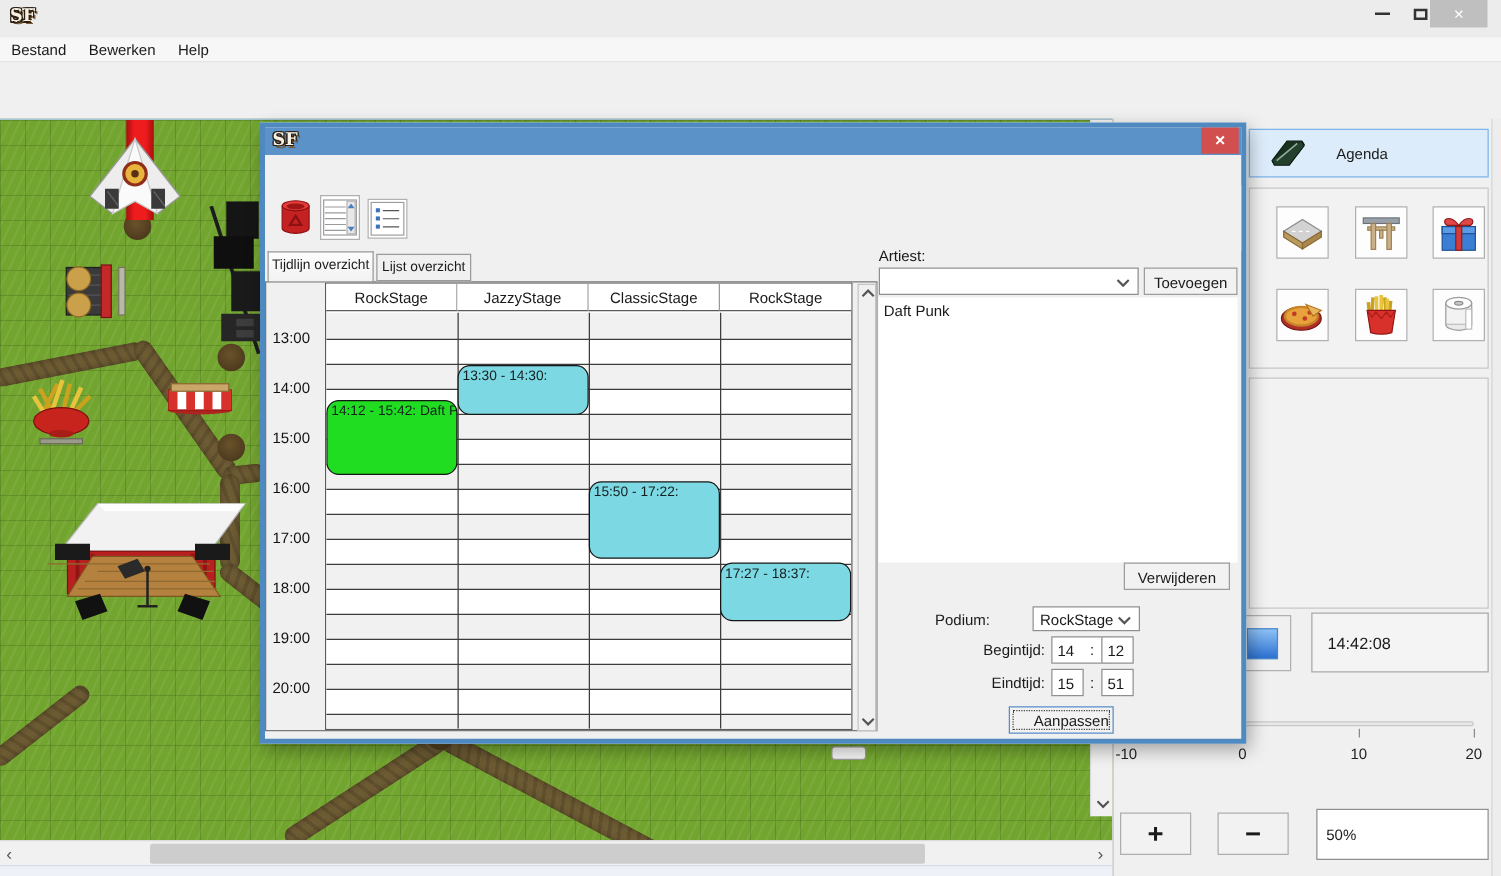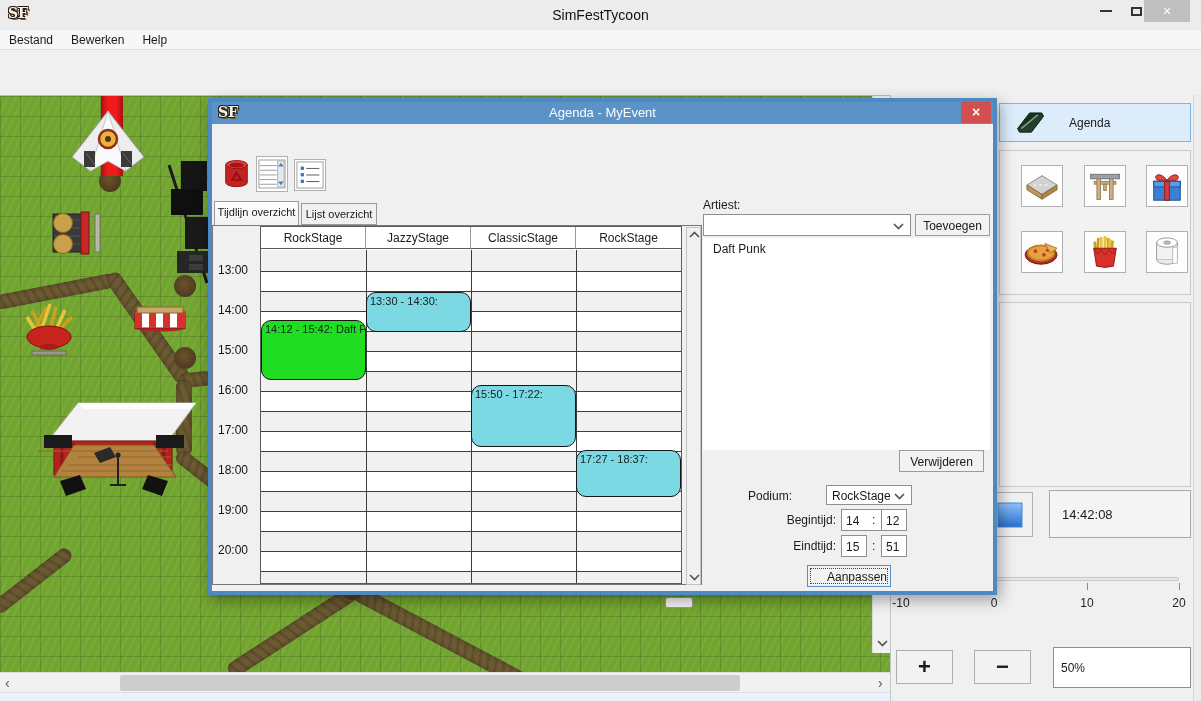--- a/index.html
+++ b/index.html
@@ -84,34 +84,33 @@
            padding:2px 3px; overflow:hidden; white-space:nowrap; color:#142020; }
   #sched-scroll { left:473px; top:1px; width:15px; height:358px; background:#f0f0f0; border:1px solid #c4c4c4; }
   #sched-scroll .arr { position:absolute; left:2px; }
 
   .lbl { position:absolute; }
   .input { position:absolute; background:#fff; border:1px solid #8f8f8f; }
   .combo { position:absolute; background:#fff; border:1px solid #8f8f8f; }
   .combo .chev { position:absolute; right:6px; top:8px; }
   .wbtn { position:absolute; background:#f2f2f2; border:1px solid #9c9c9c; text-align:center; }
   #listbox { left:491px; top:136px; width:287px; height:212px; background:#fff; }
-  .list-item { padding:4px 10px; }
+  .list-item { padding:4px 4px; }
   #apply-btn { outline:1px dotted #444; outline-offset:-4px; border:1px solid #5a8cc8;padding-left:16px; }
 
   .wincontrol { position:absolute; top:0; height:22px; display:flex; align-items:center; justify-content:center; }
   svg { display:block; }
 </style>
 </head>
 <body>
 
 <div id="app">
 
   <div class="abs" id="titlebar">
     <span class="abs sf-logo" style="left:8px;top:5px;">SF</span>
-    <div class="abs" id="win-title">SimFestTycoon</div>
     <div class="wincontrol" style="left:1092px;width:28px;">
         <div style="width:12px;height:2px;background:#333;"></div>
       </div>
     <div class="wincontrol" style="left:1122px;width:28px;">
         <div style="width:11px;height:9px;border:2px solid #333;"></div>
       </div>
     <div class="wincontrol" style="left:1144px;width:46px;background:#bfbfbf;color:#fff;font-size:14px;">
         <span>×</span>
       </div>
   </div>
@@ -404,21 +403,20 @@
       <div class="slabel" style="left: 86px;">0</div>
       <div class="tick" style="position: absolute; left: 196px;"></div>
       <div class="slabel" style="left: 179px;">10</div>
       <div class="tick" style="position: absolute; left: 288px;"></div>
       <div class="slabel" style="left: 271px;">20</div>
     </div>
 
   <div class="abs" id="dialog" style="border-color: rgb(78, 138, 192);">
     <div class="abs" id="dlg-titlebar" style="background: rgb(91, 147, 200);">
       <span class="abs sf-logo" style="left:6px;top:2px;">SF</span>
-      <div class="abs" id="dlg-title">Agenda - MyEvent</div>
       <div class="abs" id="dlg-close" style="background: rgb(210, 79, 79);"><span>×</span></div>
     </div>
     <div class="abs" id="dlg-toolbar">
       <div class="dtbtn" style="left:7px;top:8px;width:34px;height:36px;">
           <span>
             <svg viewBox="0 0 30 34" width="27" height="31">
               <path d="M3 6 v20 a12 4.5 0 0 0 24 0 v-20" fill="#c42222" stroke="#8f1010"></path>
               <ellipse cx="15" cy="6" rx="12" ry="4.5" fill="#e23b3b" stroke="#8f1010"></ellipse>
               <ellipse cx="15" cy="6.5" rx="8" ry="2.6" fill="#a01515"></ellipse>
               <path d="M10 23 l5 -8 l5 8 z" fill="none" stroke="#8f1010" stroke-width="2"></path>

